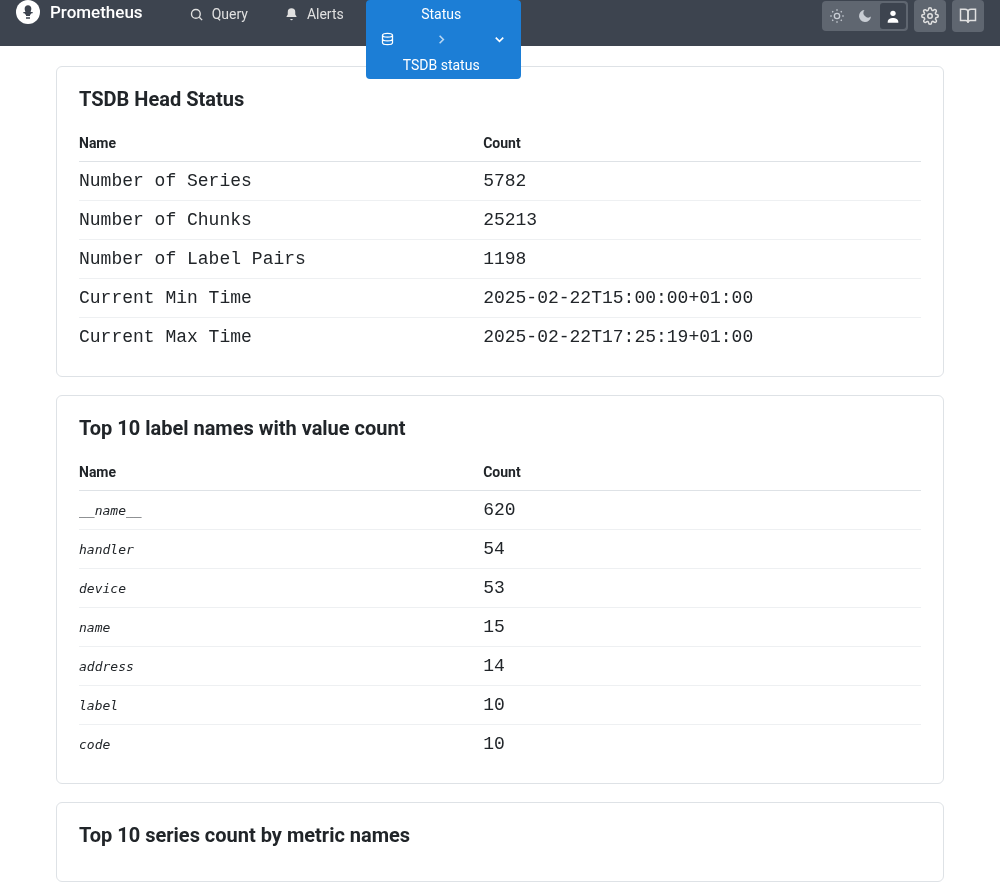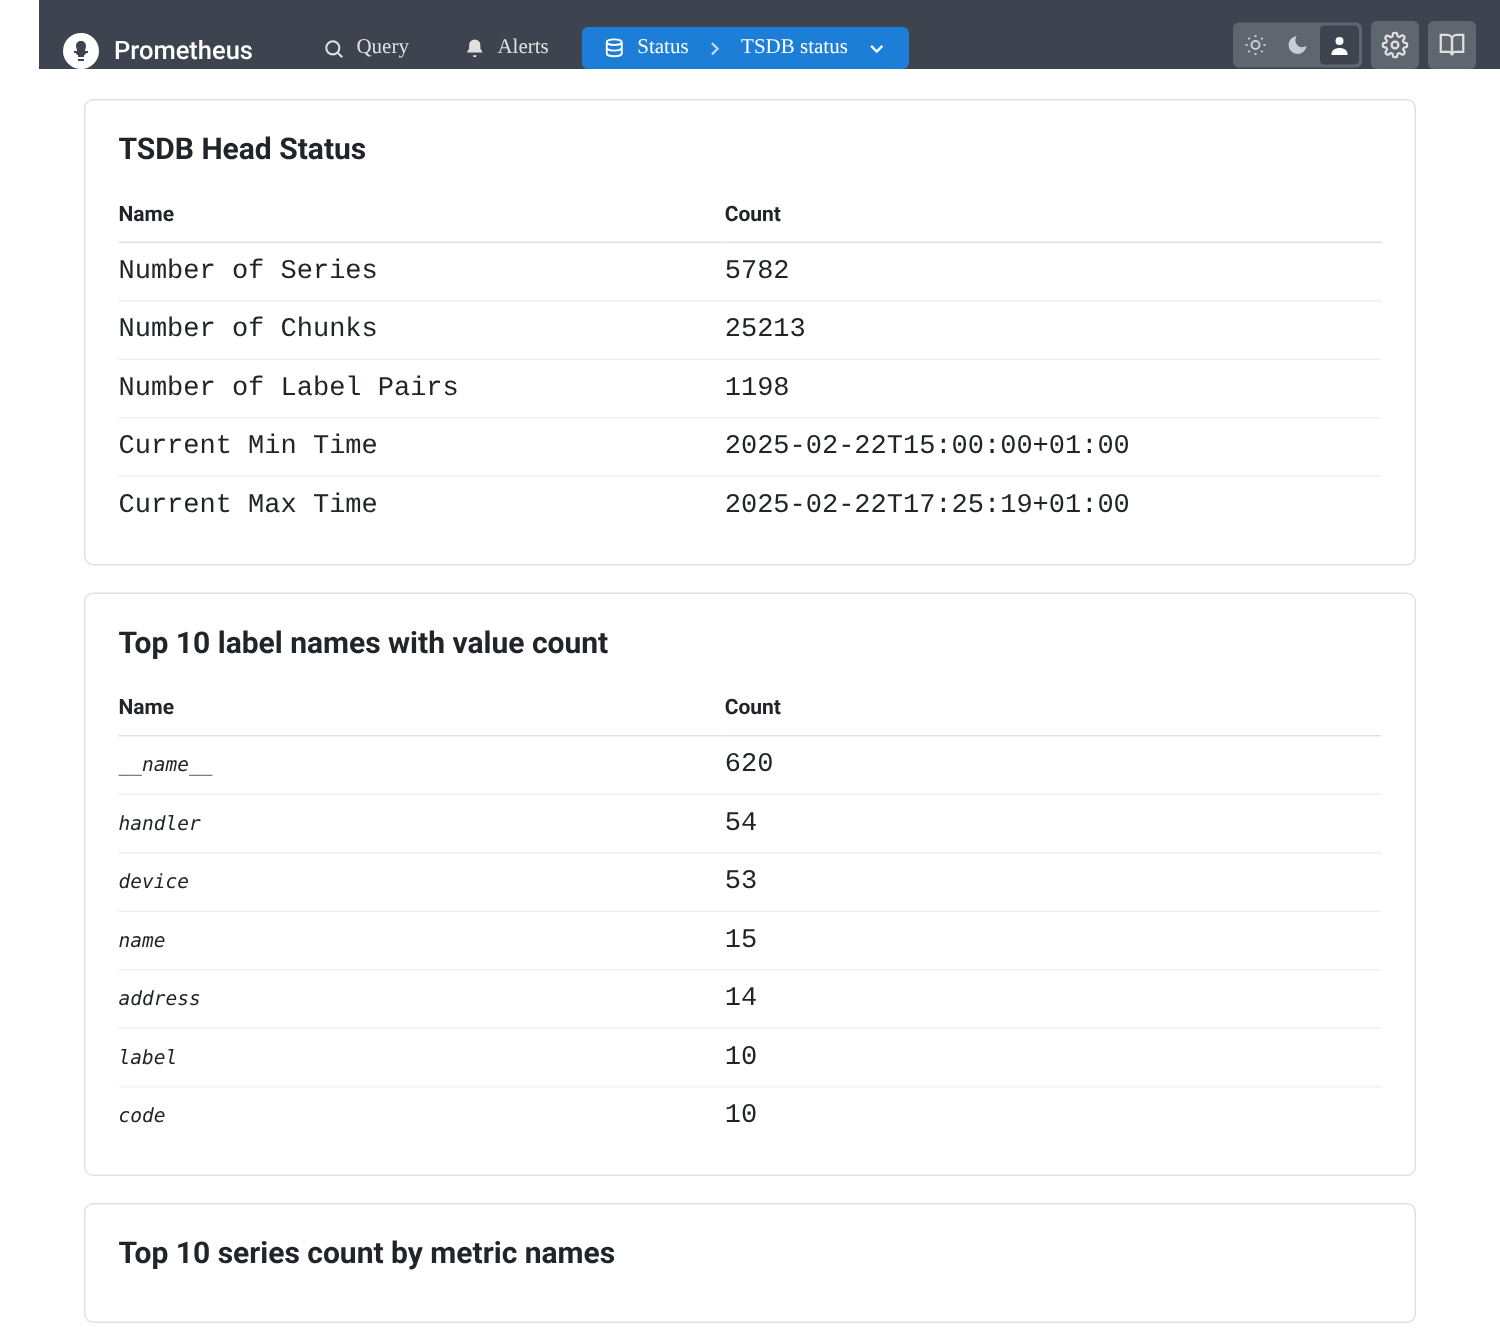--- a/index.html
+++ b/index.html
@@ -6,24 +6,23 @@
 body {
   font-family: -apple-system, BlinkMacSystemFont, "Segoe UI", Roboto, "Helvetica Neue", Arial, sans-serif;
   background: #ffffff;
   color: #212529;
   font-size: 14px;
 }
 .navbar {
   background: #3d444f;
   height: 46px;
   display: flex;
-  align-items: flex-end;
+  align-items: flex-start;
   padding: 0 16px;
   gap: 8px;
-  margin-left: 26px;
 }
 .brand {
   display: flex;
   align-items: center;
   gap: 10px;
   margin-right: 24px;
 }
 .brand-logo {
   width: 24px;
   height: 24px;
@@ -41,31 +40,31 @@
 }
 .nav-item {
   display: flex;
   align-items: center;
   gap: 8px;
   color: #e0e0e0;
   padding: 6px 14px;
   border-radius: 4px;
   cursor: pointer;
   font-size: 14px;
-  font-family: Liberation Serif, serif;
 }
 .nav-item svg { width: 15px; height: 15px; flex-shrink: 0; }
 .nav-item.active {
   background: #1c7ed6;
   color: #fff;
 }
 .nav-breadcrumb {
   display: flex;
   align-items: center;
   gap: 10px;
+  flex-direction: column;
 }
 .chevron-right { color: rgba(255,255,255,0.7); }
 .chevron-down { margin-left: 4px; }
 .nav-spacer { flex: 1; }
 .nav-right {
   display: flex;
   align-items: center;
   gap: 6px;
 }
 .theme-toggle {

